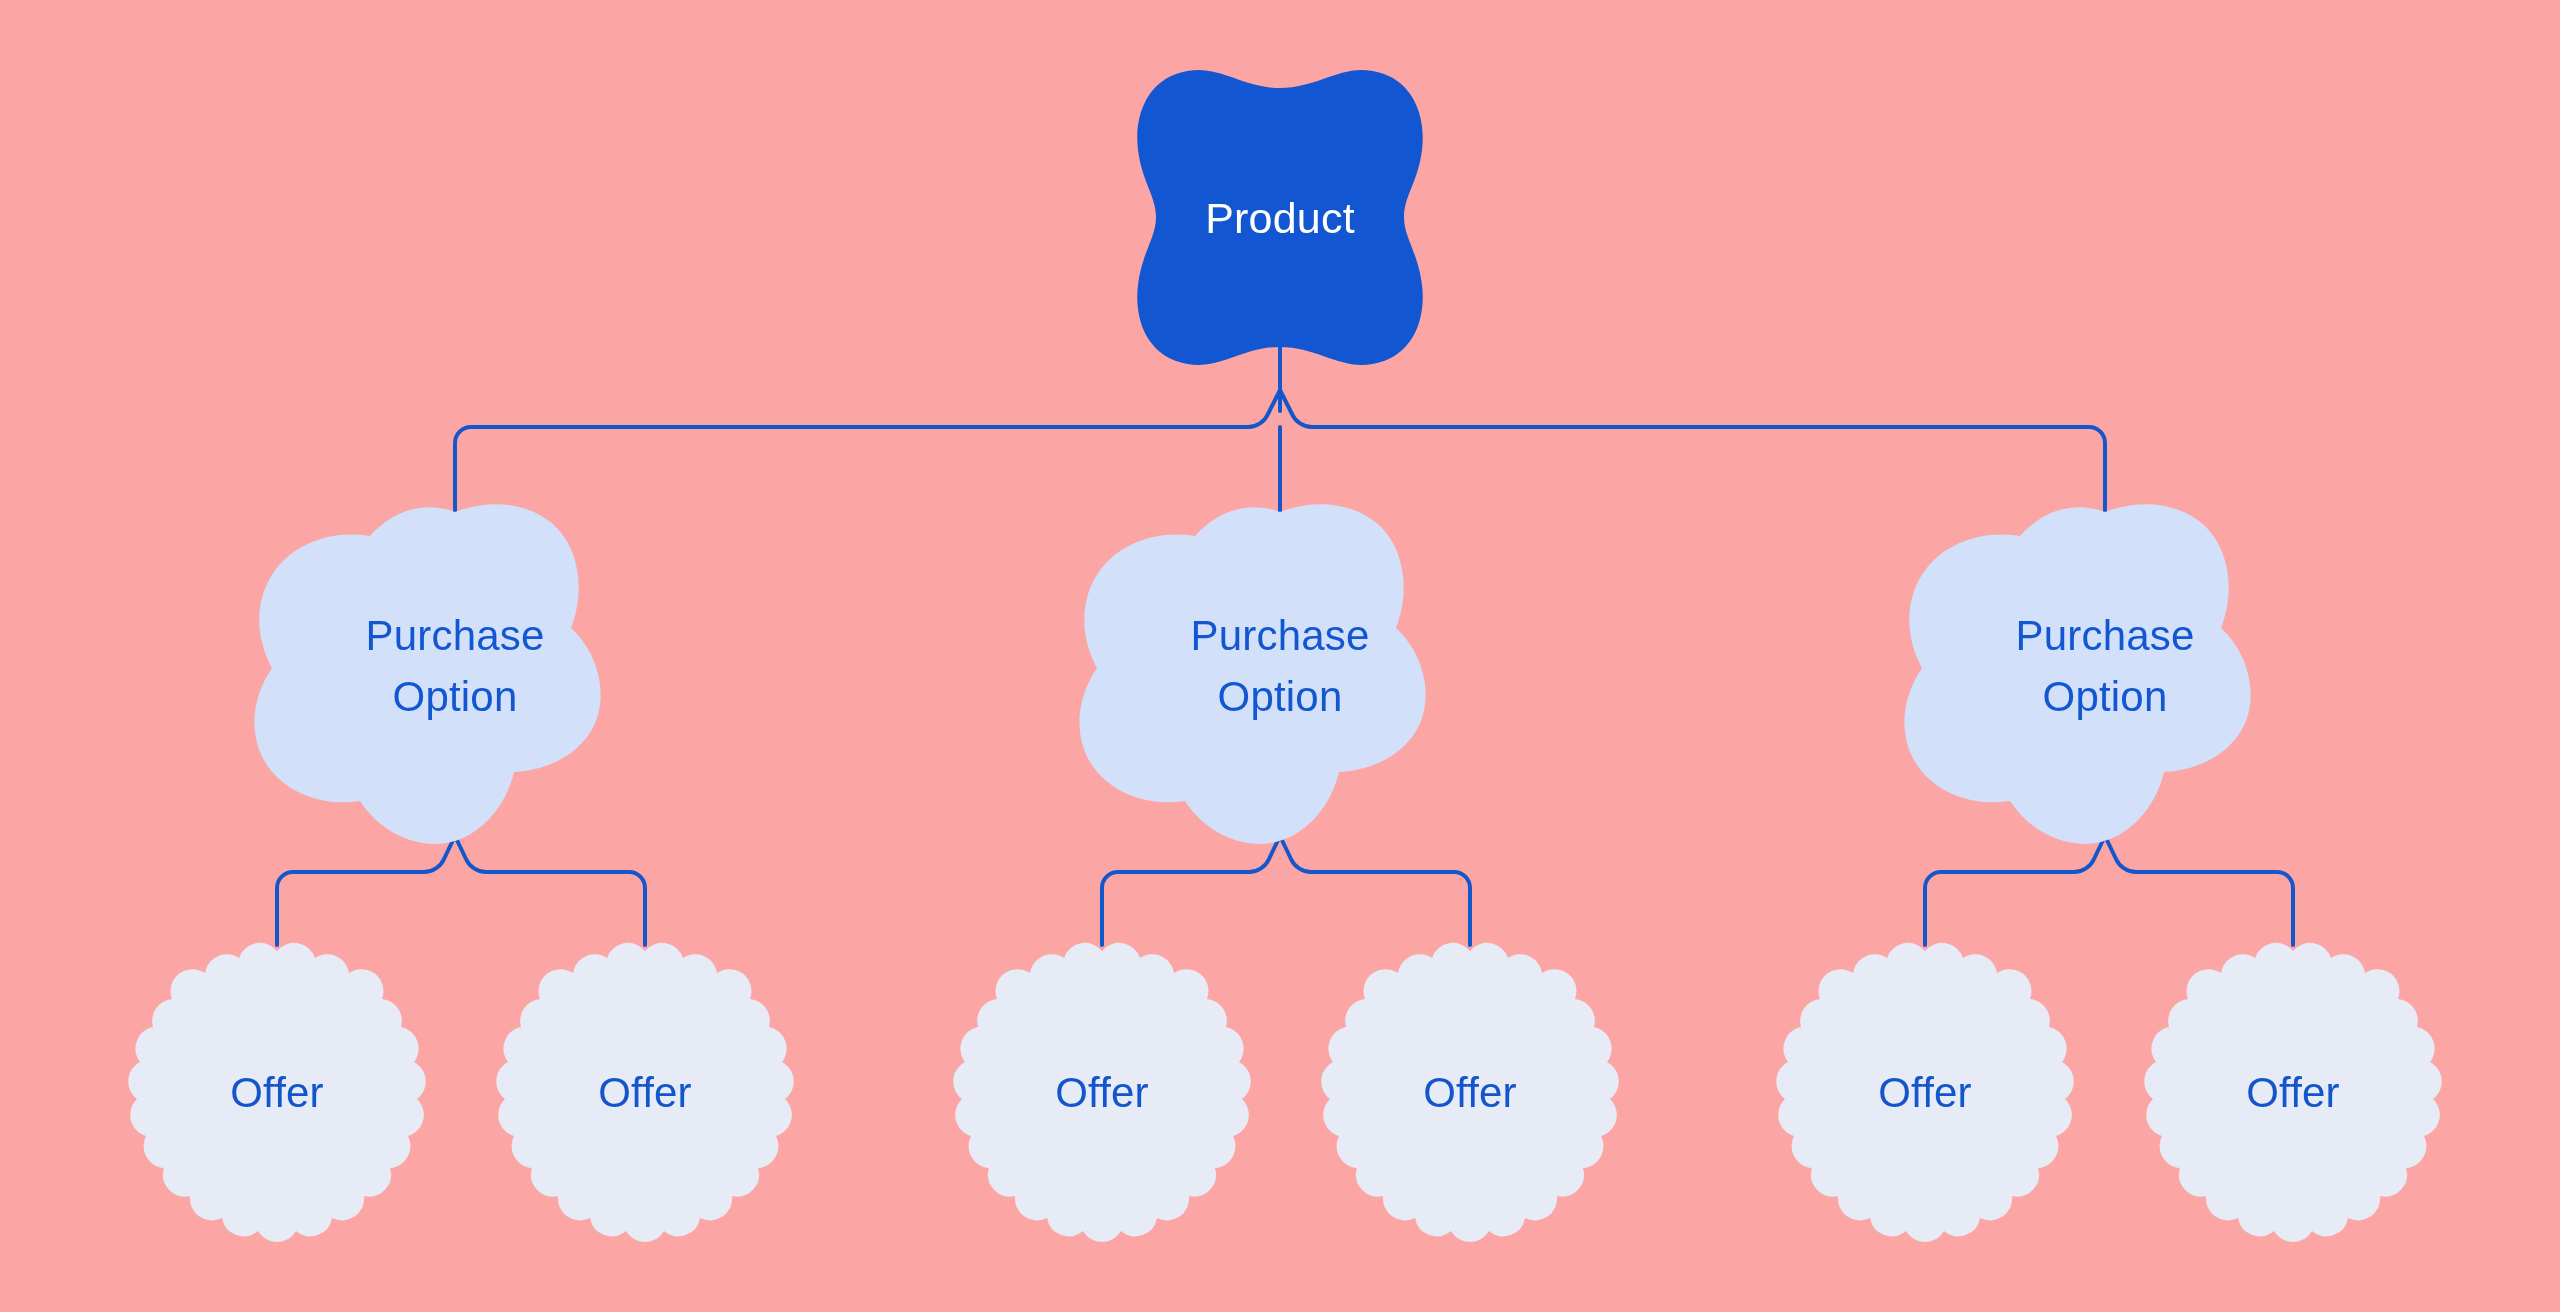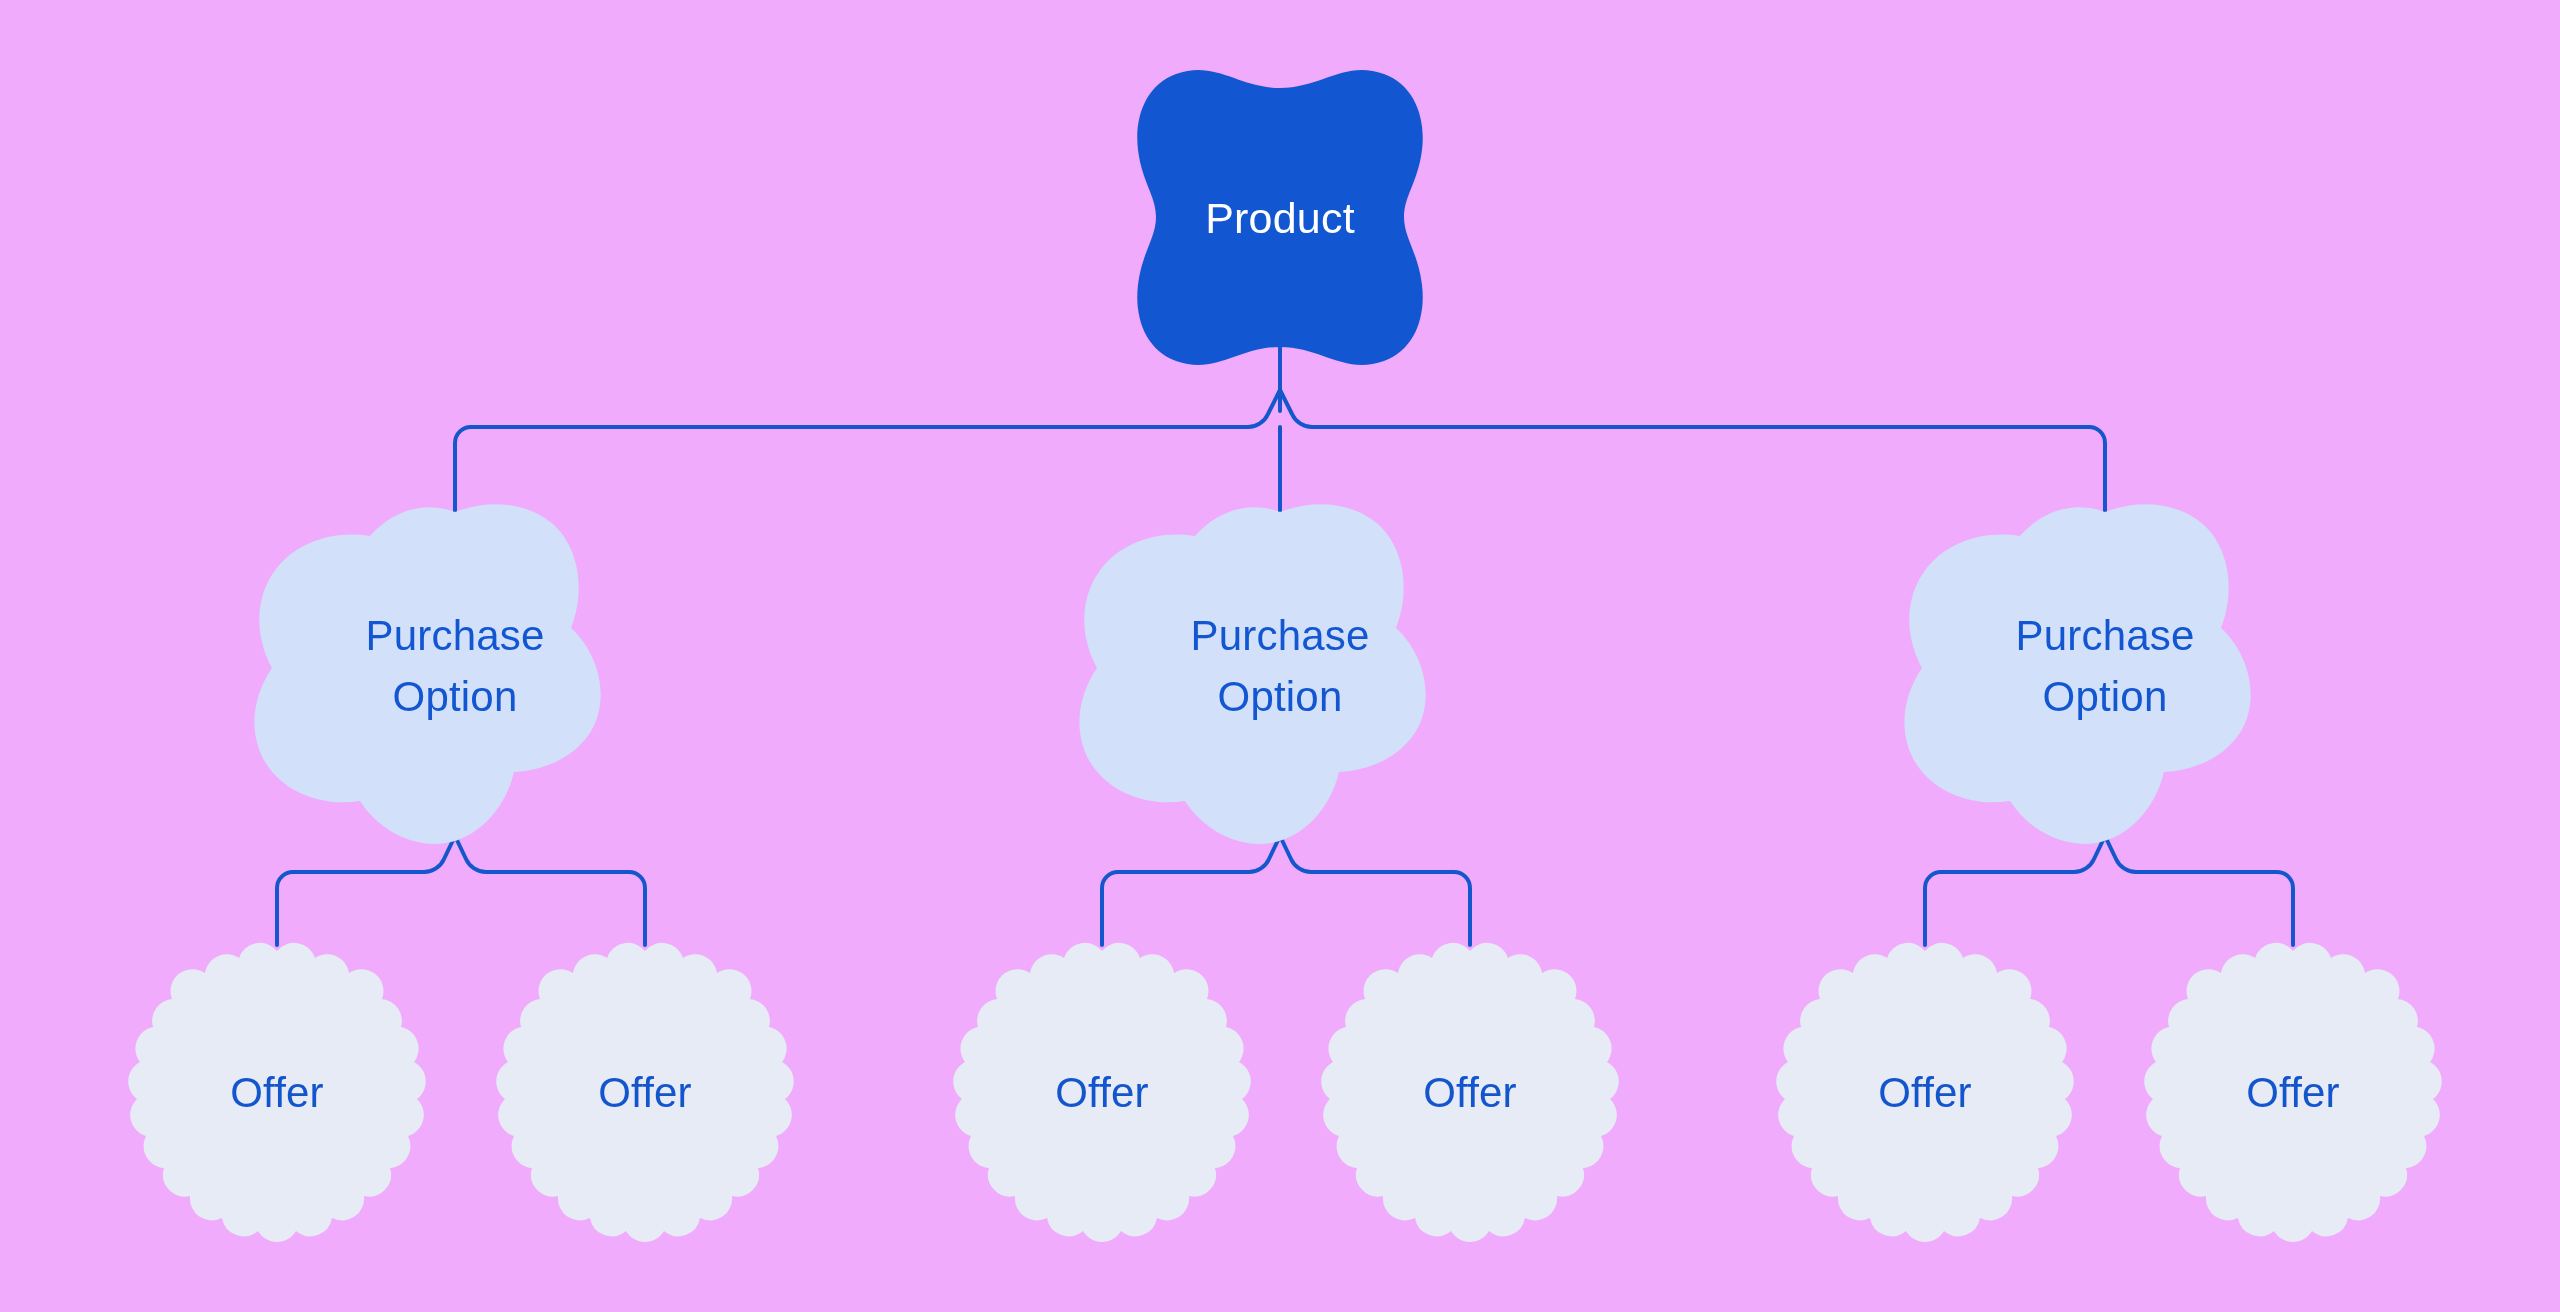--- a/index.html
+++ b/index.html
@@ -8,21 +8,21 @@
     padding: 0;
     background: #ffffff;
   }
   body {
     font-family: "Liberation Sans", sans-serif;
   }
   #canvas {
     position: relative;
     width: 2560px;
     height: 1312px;
-    background: #f0abfc;
+    background: #fca5a5;
     overflow: hidden;
   }
   #diagram-svg {
     position: absolute;
     inset: 0;
     width: 2560px;
     height: 1312px;
     display: block;
   }
   .node-label {

